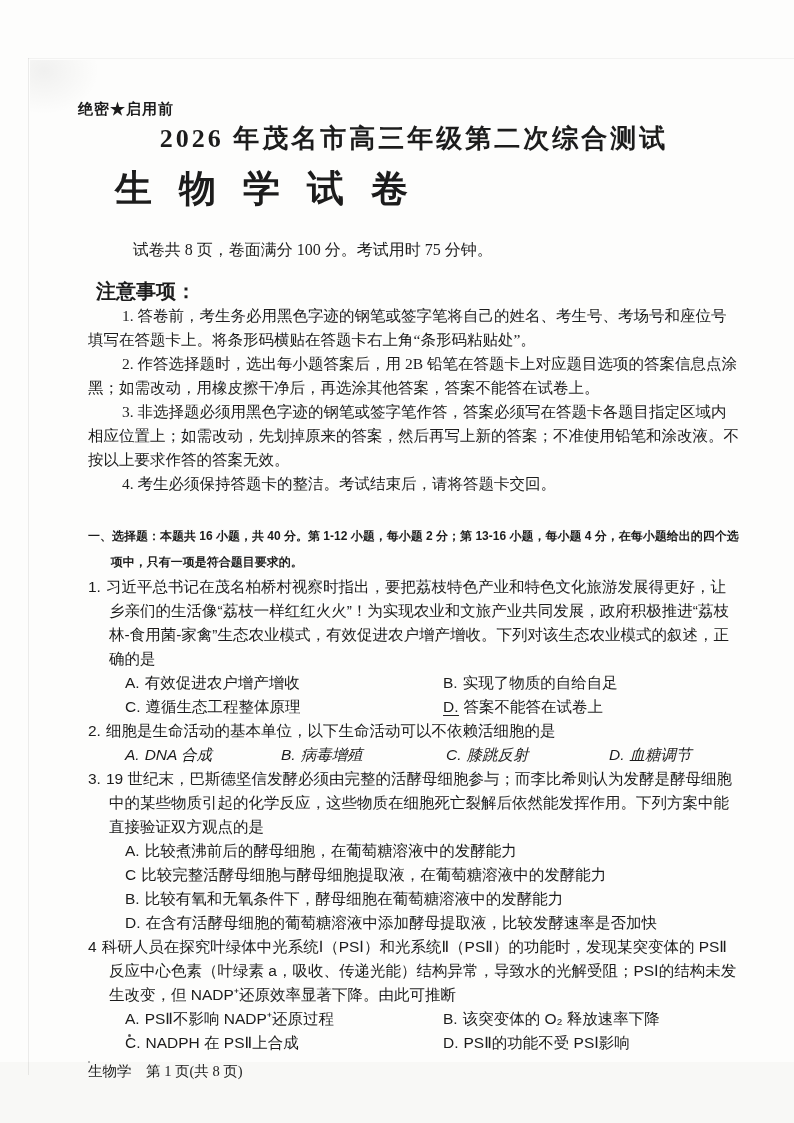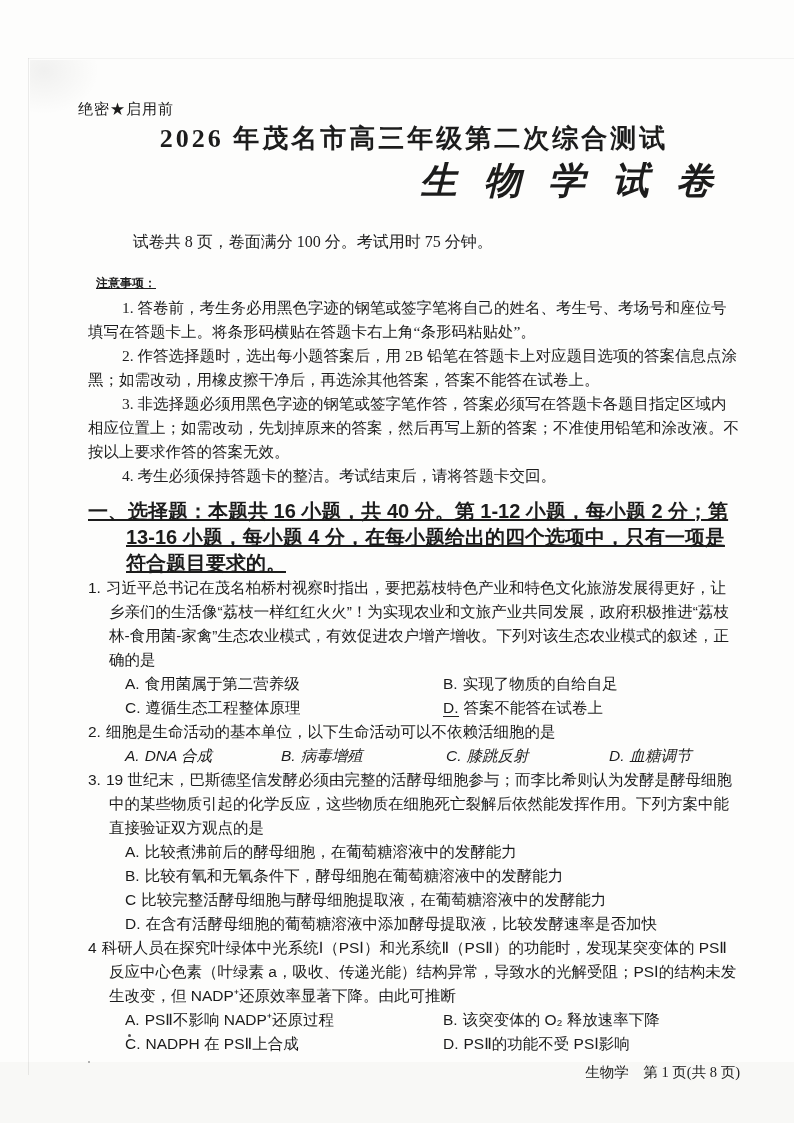--- a/index.html
+++ b/index.html
@@ -20,70 +20,69 @@
     background:radial-gradient(ellipse at 20% 20%, rgba(0,0,0,0.05), rgba(0,0,0,0) 70%);}
   .bottom-shade{position:absolute;left:0;right:0;top:1062px;bottom:0;background:rgba(80,80,70,0.03);}
   .speck-1{position:absolute;left:128px;top:1034px;width:3px;height:3px;border-radius:50%;background:#555;}
   .speck-2{position:absolute;left:88px;top:1061px;width:2px;height:2px;border-radius:50%;background:#999;}
 
   .content{position:absolute;left:88px;right:54px;top:0;}
 
   .classification{
     margin-top:100px;
     font-family:"Liberation Sans", sans-serif;
-    font-size:15px;font-weight:400;letter-spacing:1px;
+    font-size:15px;font-weight:700;letter-spacing:1px;
     margin-left:-10px;
   }
   .exam-title{
     margin-top:2px;text-align:center;
     font-size:26px;font-weight:700;letter-spacing:3px;
     font-family:"Liberation Serif", serif;
   }
   .subject-title{
-    margin-top:0;text-align:right;
+    margin-top:8px;text-align:left;
     font-size:37px;font-weight:700;letter-spacing:27px;
     text-indent:27px; 
     font-family:"Liberation Serif", serif;
-    font-style:italic;
   }
   .paper-info{
     margin-top:24px;
     font-size:16px;line-height:24px;
     text-indent:2.8em;
   }
   .notice-heading{
     font-family:"Liberation Sans", sans-serif;
-    font-size:12px;font-weight:700;line-height:26px;
-    margin-top:2px;margin-left:8px;text-decoration:underline;
+    font-size:20px;font-weight:700;line-height:26px;
+    margin-top:2px;margin-left:8px;
   }
   .notice{
     font-size:15.5px;line-height:24px;
     text-indent:2.2em;margin:0;
   }
   .section-header{
-    margin-top:10px;
+    margin-top:27px;
     font-family:"Liberation Sans", sans-serif;
-    font-size:20px;font-weight:700;line-height:26px;
-    padding-left:1.9em;text-indent:-1.9em;text-decoration:underline;
+    font-size:12px;font-weight:700;line-height:26px;
+    padding-left:1.9em;text-indent:-1.9em;
   }
   .question{font-family:"Liberation Sans", sans-serif;}
   .stem{
     font-size:15.5px;line-height:24px;margin:0;
     padding-left:21px;text-indent:-21px;
   }
   .qnum{margin-right:5px;}
   .opts-2col{display:grid;grid-template-columns:318px auto;padding-left:37px;
     font-size:15.5px;line-height:24px;}
   .opts-4col{display:grid;grid-template-columns:156px 165px 163px auto;padding-left:37px;
     font-size:15.5px;line-height:24px;font-style:italic;}
   .opts-list .opt{display:block;padding-left:37px;font-size:15.5px;line-height:24px;}
   .opt-label{margin-right:5px;}
   .opt-label.u{border-bottom:1.5px solid #222;}
   .footer{
-    margin-top:4px;text-align:right;
+    margin-top:4px;text-align:left;
     font-size:14.5px;line-height:24px;
     font-family:"Liberation Serif", serif;
   }
 </style>
 </head>
 <body>
 
 <div class="scan">
   <div class="edge-top"></div>
   <div class="edge-left"></div>
@@ -105,21 +104,21 @@
     <p class="notice">1. 答卷前，考生务必用黑色字迹的钢笔或签字笔将自己的姓名、考生号、考场号和座位号填写在答题卡上。将条形码横贴在答题卡右上角“条形码粘贴处”。</p>
     <p class="notice">2. 作答选择题时，选出每小题答案后，用 2B 铅笔在答题卡上对应题目选项的答案信息点涂黑；如需改动，用橡皮擦干净后，再选涂其他答案，答案不能答在试卷上。</p>
     <p class="notice">3. 非选择题必须用黑色字迹的钢笔或签字笔作答，答案必须写在答题卡各题目指定区域内相应位置上；如需改动，先划掉原来的答案，然后再写上新的答案；不准使用铅笔和涂改液。不按以上要求作答的答案无效。</p>
     <p class="notice">4. 考生必须保持答题卡的整洁。考试结束后，请将答题卡交回。</p>
 
     <div class="section-header">一、选择题：本题共 16 小题，共 40 分。第 1-12 小题，每小题 2 分；第 13-16 小题，每小题 4 分，在每小题给出的四个选项中，只有一项是符合题目要求的。</div>
 
     <div class="question">
       <p class="stem"><span class="qnum">1.</span><span>习近平总书记在茂名柏桥村视察时指出，要把荔枝特色产业和特色文化旅游发展得更好，让乡亲们的生活像“荔枝一样红红火火”！为实现农业和文旅产业共同发展，政府积极推进“荔枝林-食用菌-家禽”生态农业模式，有效促进农户增产增收。下列对该生态农业模式的叙述，正确的是</span></p>
       <div class="opts-2col">
-        <span class="opt"><span class="opt-label">A.</span><span>食用菌属于第二营养级</span></span>
+        <span class="opt"><span class="opt-label">A.</span><span>有效促进农户增产增收</span></span>
         <span class="opt"><span class="opt-label">B.</span><span>实现了物质的自给自足</span></span>
       </div>
       <div class="opts-2col">
         <span class="opt"><span class="opt-label">C.</span><span>遵循生态工程整体原理</span></span>
         <span class="opt"><span class="opt-label u">D.</span><span>答案不能答在试卷上</span></span>
       </div>
     </div>
 
     <div class="question">
       <p class="stem"><span class="qnum">2.</span><span>细胞是生命活动的基本单位，以下生命活动可以不依赖活细胞的是</span></p>
@@ -127,22 +126,22 @@
         <span class="opt"><span class="opt-label">A.</span><span>DNA 合成</span></span>
         <span class="opt"><span class="opt-label">B.</span><span>病毒增殖</span></span>
         <span class="opt"><span class="opt-label">C.</span><span>膝跳反射</span></span>
         <span class="opt"><span class="opt-label">D.</span><span>血糖调节</span></span>
       </div>
     </div>
 
     <div class="question opts-list">
       <p class="stem"><span class="qnum">3.</span><span>19 世纪末，巴斯德坚信发酵必须由完整的活酵母细胞参与；而李比希则认为发酵是酵母细胞中的某些物质引起的化学反应，这些物质在细胞死亡裂解后依然能发挥作用。下列方案中能直接验证双方观点的是</span></p>
       <span class="opt"><span class="opt-label">A.</span><span>比较煮沸前后的酵母细胞，在葡萄糖溶液中的发酵能力</span></span>
+      <span class="opt"><span class="opt-label">C</span><span>比较完整活酵母细胞与酵母细胞提取液，在葡萄糖溶液中的发酵能力</span></span>
       <span class="opt"><span class="opt-label">B.</span><span>比较有氧和无氧条件下，酵母细胞在葡萄糖溶液中的发酵能力</span></span>
-      <span class="opt"><span class="opt-label">C</span><span>比较完整活酵母细胞与酵母细胞提取液，在葡萄糖溶液中的发酵能力</span></span>
       <span class="opt"><span class="opt-label">D.</span><span>在含有活酵母细胞的葡萄糖溶液中添加酵母提取液，比较发酵速率是否加快</span></span>
     </div>
 
     <div class="question">
       <p class="stem"><span class="qnum">4</span><span>科研人员在探究叶绿体中光系统Ⅰ（PSⅠ）和光系统Ⅱ（PSⅡ）的功能时，发现某突变体的 PSⅡ反应中心色素（叶绿素 a，吸收、传递光能）结构异常，导致水的光解受阻；PSⅠ的结构未发生改变，但 NADP⁺还原效率显著下降。由此可推断</span></p>
       <div class="opts-2col">
         <span class="opt"><span class="opt-label">A.</span><span>PSⅡ不影响 NADP⁺还原过程</span></span>
         <span class="opt"><span class="opt-label">B.</span><span>该突变体的 O₂ 释放速率下降</span></span>
       </div>
       <div class="opts-2col">

